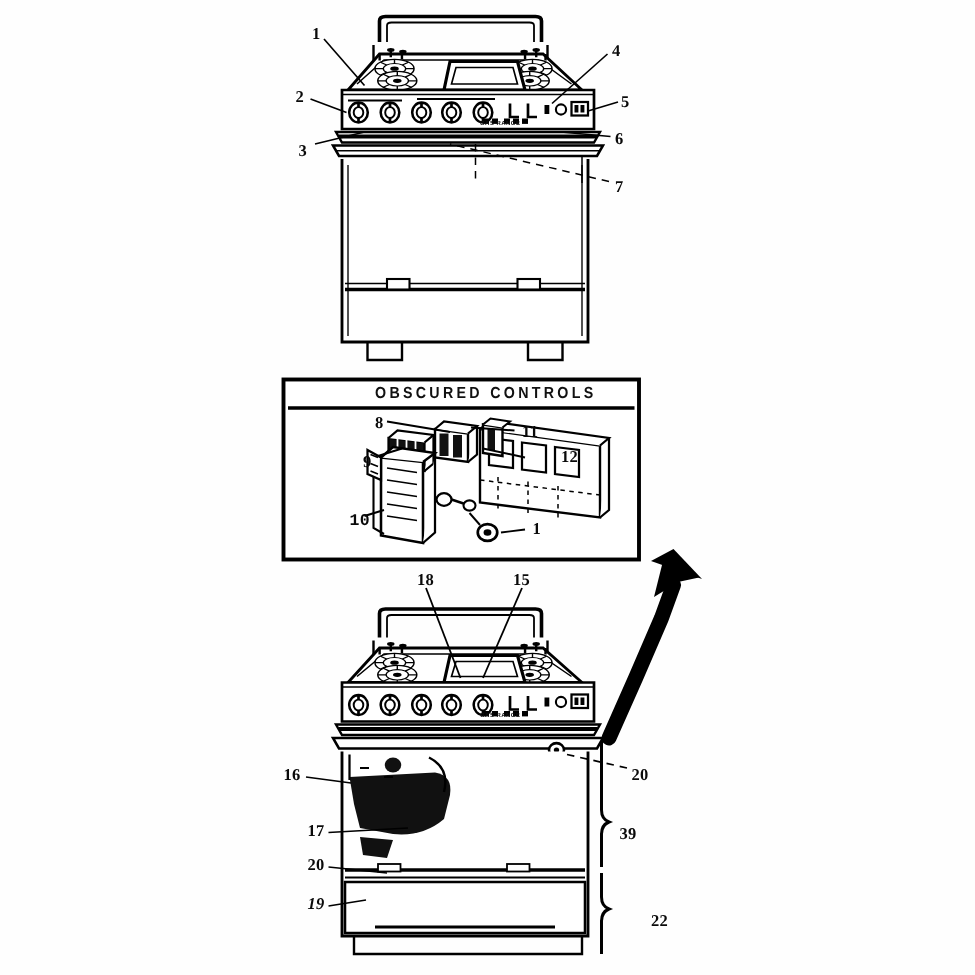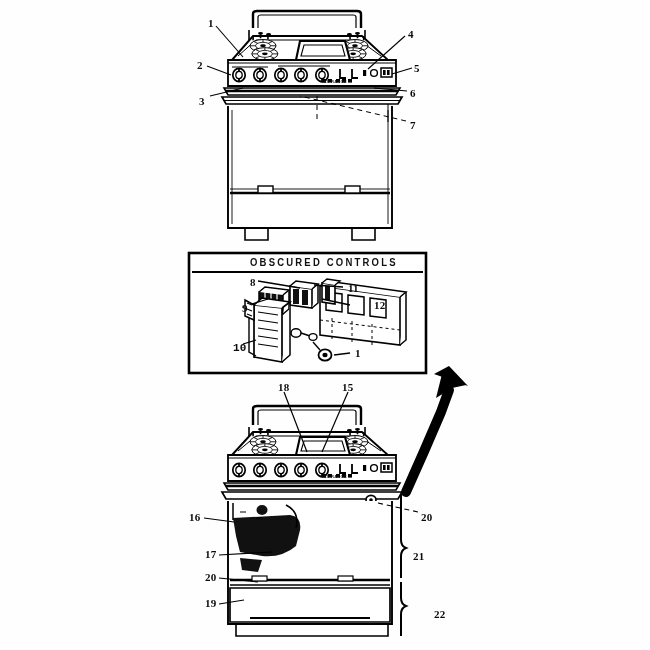--- a/index.html
+++ b/index.html
@@ -305,18 +305,18 @@
   <div class="cal" style="left:233px;top:343px;font-family:Liberation Mono, monospace;">10</div>
   <div class="cal" style="left:348px;top:283px;text-align:center;">11</div>
   <div class="cal" style="left:374px;top:300px;text-align:right;">12</div>
   <div class="cal" style="left:355px;top:348px;">1</div>
 
   <div class="cal" style="left:278px;top:382px;">18</div>
   <div class="cal" style="left:342px;top:382px;">15</div>
   <div class="cal" style="left:189px;top:512px;">16</div>
   <div class="cal" style="left:205px;top:549px;">17</div>
   <div class="cal" style="left:205px;top:572px;">20</div>
-  <div class="cal" style="left:205px;top:598px;">19</div>
+  <div class="cal" style="left:205px;top:598px;font-style:italic;">19</div>
   <div class="cal" style="left:421px;top:512px;">20</div>
-  <div class="cal" style="left:413px;top:551px;">21</div>
+  <div class="cal" style="left:413px;top:551px;">39</div>
   <div class="cal" style="left:434px;top:609px;">22</div>
 
 </div>
 
 </body></html>

